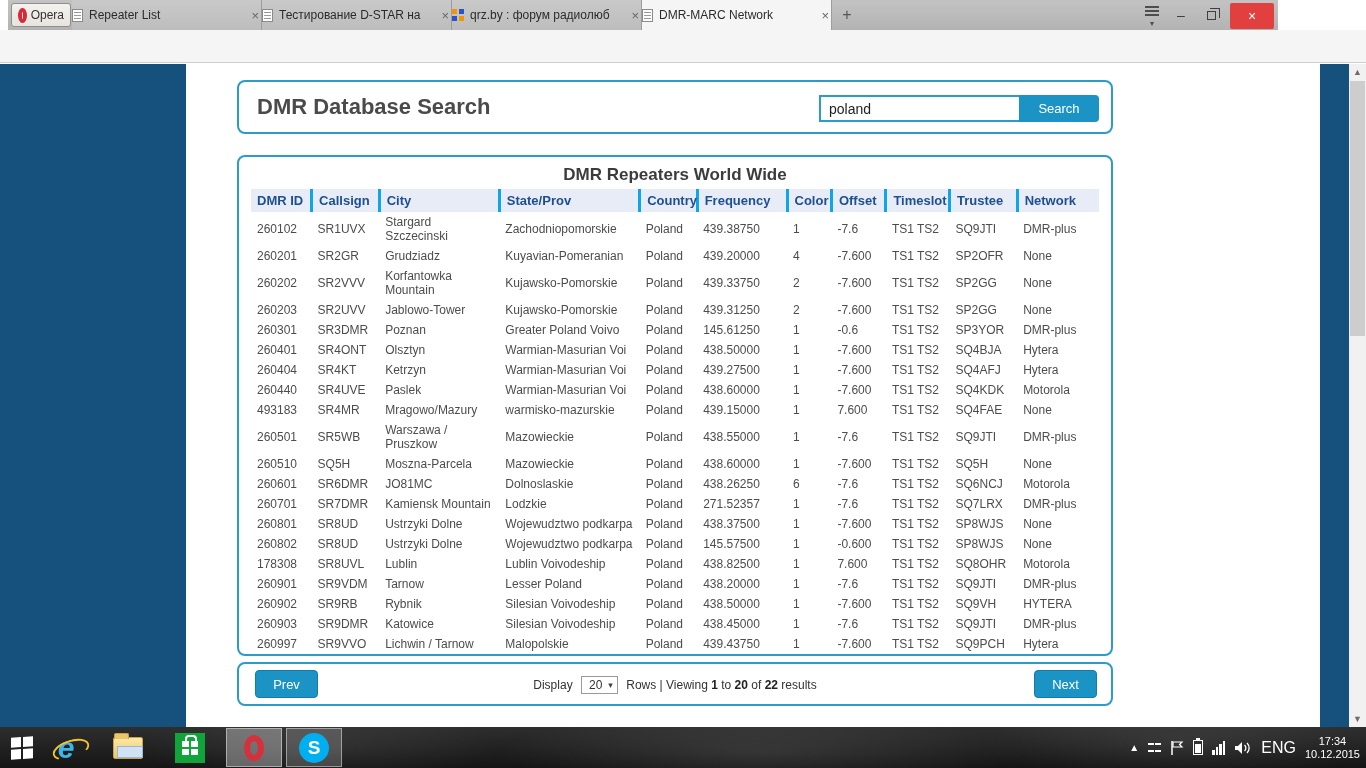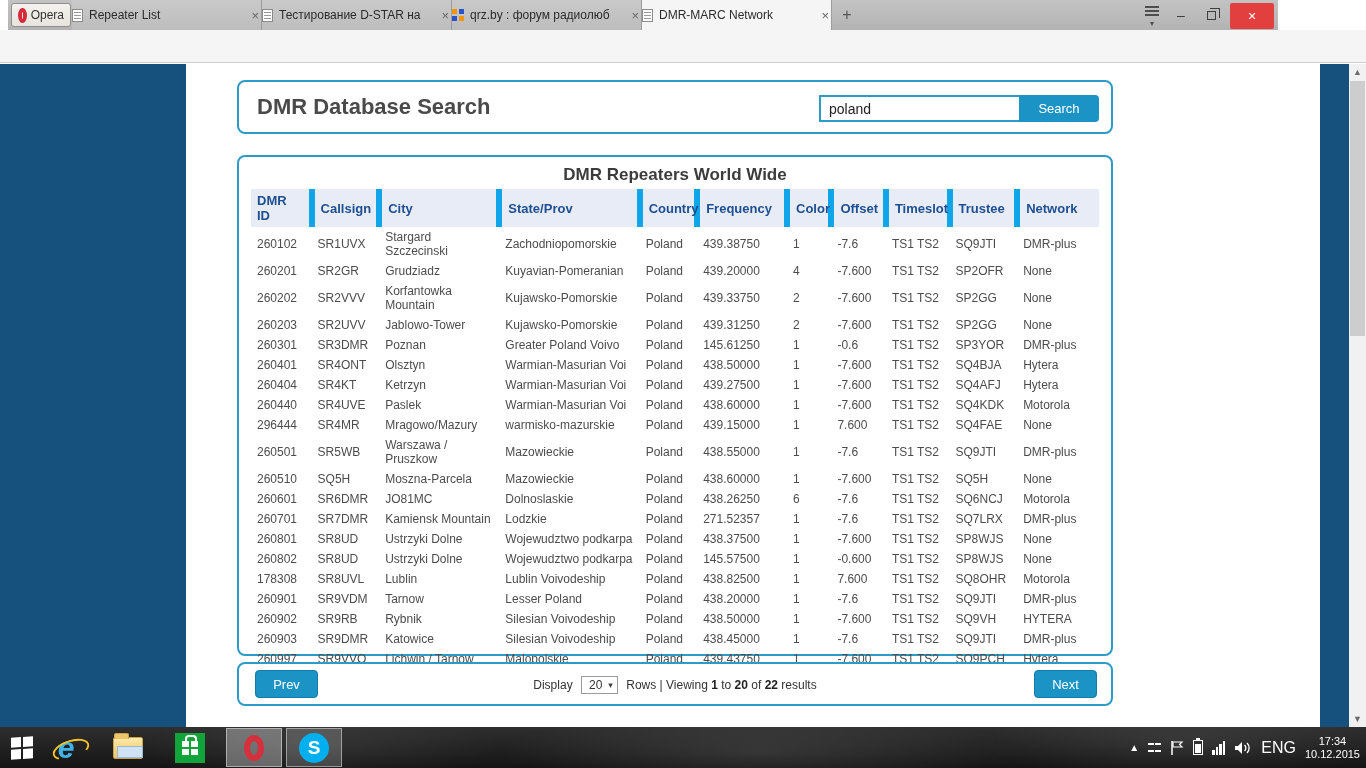--- a/index.html
+++ b/index.html
@@ -86,21 +86,21 @@
     padding:0 8px; font-family:"Liberation Sans",sans-serif; outline:none; }
   #search-btn { position:absolute; left:780px; top:13px; width:80px; height:27px;
     background:#1b93c4; color:#fff; border:none; border-radius:0 4px 4px 0; font-size:13px;
     cursor:pointer; font-family:"Liberation Sans",sans-serif; }
 
   #table-panel { top:91px; height:501px; padding:8px 12px; }
   #tbl-title { text-align:center; font-size:17px; font-weight:bold; color:#3c3c3c;
     margin-bottom:4px; }
   table#tbl { border-collapse:collapse; width:100%; table-layout:fixed; }
   #tbl th { background:#e8ecf7; color:#1d4f91; font-size:13px; font-weight:bold;
-    text-align:left; padding:4px 6px; border-left:6px solid #0ea5e9; cursor:pointer; }
+    text-align:left; padding:4px 6px; border-left:3px solid #0ea5e9; cursor:pointer; }
   #tbl th:first-child { border-left:none; }
   #tbl td { font-size:12px; color:#4c4c4c; text-align:left; padding:3px 6px;
     line-height:14px; vertical-align:middle; overflow:hidden; }
   col.c0{width:60px} col.c1{width:67px} col.c2{width:119px} col.c3{width:139px}
   col.c4{width:57px} col.c5{width:89px} col.c6{width:44px} col.c7{width:54px}
   col.c8{width:63px} col.c9{width:67px} col.c10{width:81px}
 
   #footer-panel { top:598px; height:44px; }
   .pgbtn { position:absolute; top:6px; width:63px; height:28px; background:#1b93c4;
     color:#fff; border:1px solid #157ca8; border-radius:4px; font-size:13px; cursor:pointer;
@@ -402,21 +402,21 @@
               <td>Warmian-Masurian Voi</td>
               <td>Poland</td>
               <td>438.60000</td>
               <td>1</td>
               <td>-7.600</td>
               <td>TS1 TS2</td>
               <td>SQ4KDK</td>
               <td>Motorola</td>
             </tr>
             <tr>
-              <td>296444</td>
+              <td>493183</td>
               <td>SR4MR</td>
               <td>Mragowo/Mazury</td>
               <td>warmisko-mazurskie</td>
               <td>Poland</td>
               <td>439.15000</td>
               <td>1</td>
               <td>7.600</td>
               <td>TS1 TS2</td>
               <td>SQ4FAE</td>
               <td>None</td>

